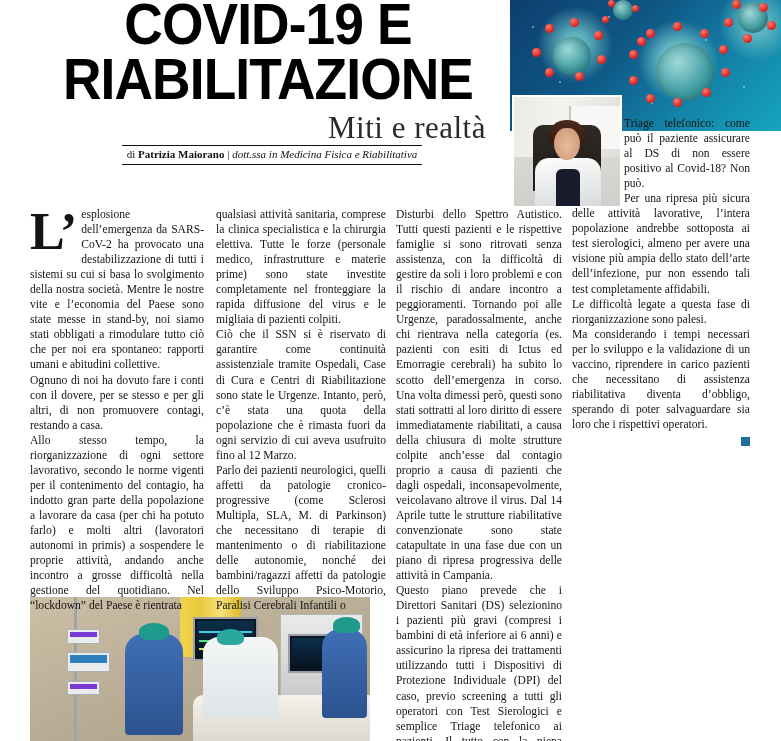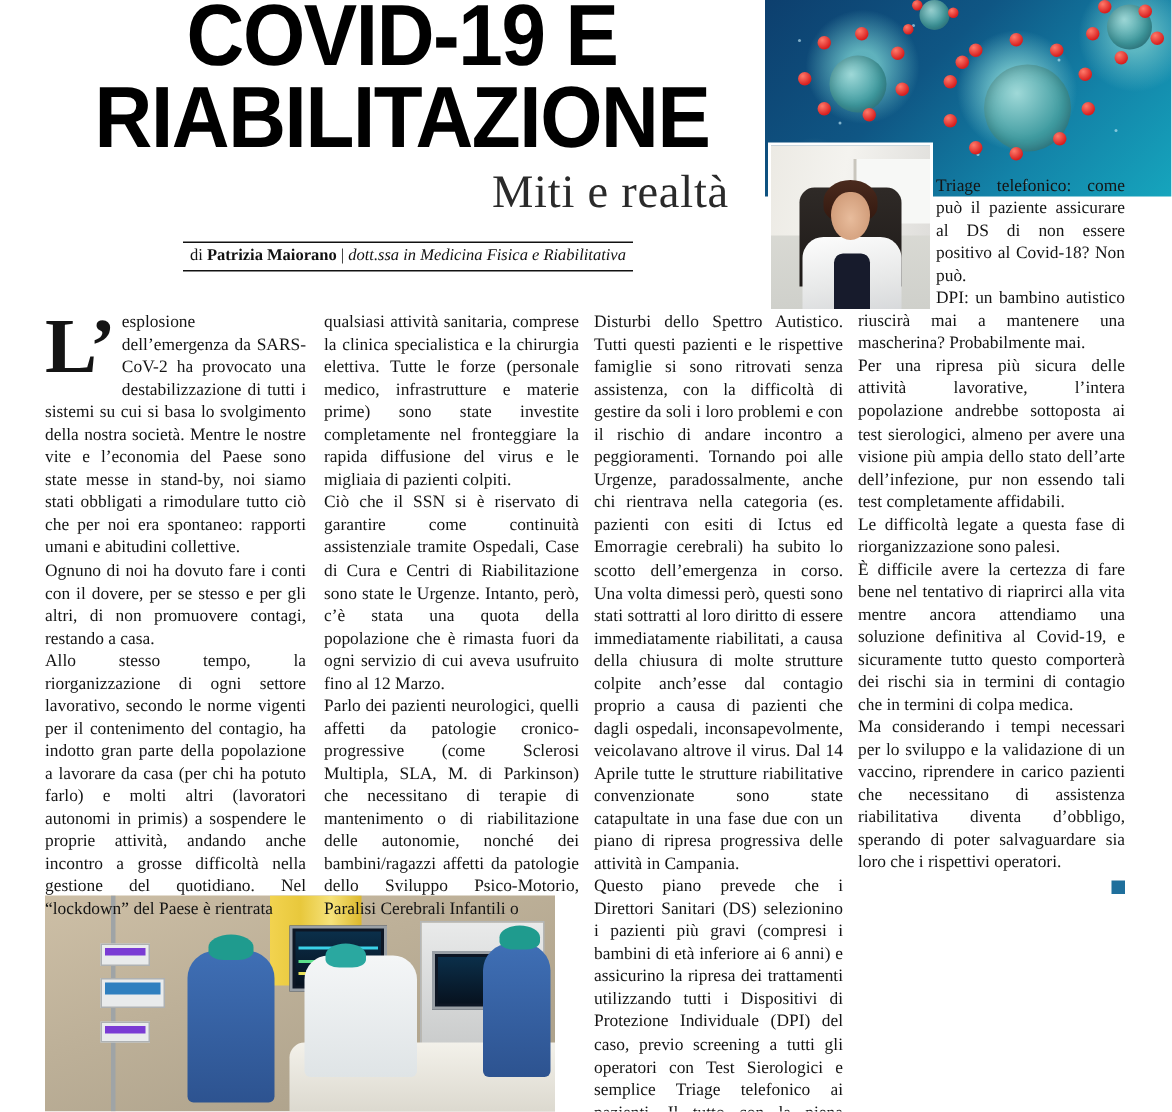--- a/index.html
+++ b/index.html
@@ -47,21 +47,21 @@
     font-weight: 400;
     color: #2a2a2a;
     margin: 4px 0 0 0;
     text-align: right;
     padding-right: 22px;
     letter-spacing: 0.5px;
   }
   .byline-wrap {
     position: absolute;
     left: 122px;
-    top: 161px;
+    top: 145px;
     width: 300px;
     border-top: 1.6px solid #111;
     border-bottom: 1.6px solid #111;
     padding: 2px 0 2px 0;
   }
   .byline {
     font-family: "Liberation Serif", "DejaVu Serif", serif;
     font-size: 11px;
     color: #111;
     text-align: center;
@@ -373,24 +373,20 @@
   <p>Disturbi dello Spettro Autistico. Tutti questi pazienti e le rispettive famiglie si sono ritrovati senza assistenza, con la difficoltà di gestire da soli i loro problemi e con il rischio di andare incontro a peggioramenti. Tornando poi alle Urgenze, paradossalmente, anche chi rientrava nella categoria (es. pazienti con esiti di Ictus ed Emorragie cerebrali) ha subito lo scotto dell’emergenza in corso. Una volta dimessi però, questi sono stati sottratti al loro diritto di essere immediatamente riabilitati, a causa della chiusura di molte strutture colpite anch’esse dal contagio proprio a causa di pazienti che dagli ospedali, inconsapevolmente, veicolavano altrove il virus. Dal 14 Aprile tutte le strutture riabilitative convenzionate sono state catapultate in una fase due con un piano di ripresa progressiva delle attività in Campania.</p>
   <p>Questo piano prevede che i Direttori Sanitari (DS) selezionino i pazienti più gravi (compresi i bambini di età inferiore ai 6 anni) e assicurino la ripresa dei trattamenti utilizzando tutti i Dispositivi di Protezione Individuale (DPI) del caso, previo screening a tutti gli operatori con Test Sierologici e semplice Triage telefonico ai pazienti. Il tutto con la piena collaborazione delle ASL di riferimento che dovrebbero fornire anche test</p>
 </div>
 
 <div class="col" id="col4">
   <div class="wrap-spacer"></div>
   <p>
     <b>Triage telefonico</b><span>: come può il paziente assicurare al DS di non essere positivo al Covid-18? Non può.</span>
   </p>
   <p>
-    <b>DPI</b><span>: un bambino autistico riuscirà mai a mantenere una mascherina? Probabilmente mai.</span>
-  </p>
-  <p>
     <span>Per una ripresa più sicura delle attività lavorative, l’intera popolazione andrebbe sottoposta ai </span><b>test sierologici</b><span>, almeno per avere una visione più ampia dello stato dell’arte dell’infezione, pur non essendo tali test completamente affidabili.</span>
   </p>
   <p>Le difficoltà legate a questa fase di riorganizzazione sono palesi.</p>
-  <p>È difficile avere la certezza di fare bene nel tentativo di riaprirci alla vita mentre ancora attendiamo una soluzione definitiva al Covid-19, e sicuramente tutto questo comporterà dei rischi sia in termini di contagio che in termini di colpa medica.</p>
   <p>Ma considerando i tempi necessari per lo sviluppo e la validazione di un vaccino, riprendere in carico pazienti che necessitano di assistenza riabilitativa diventa d’obbligo, sperando di poter salvaguardare sia loro che i rispettivi operatori.</p>
   <div class="endmark-line">
     <span class="endmark"></span>
   </div>
 </div>
 
 </body></html>

